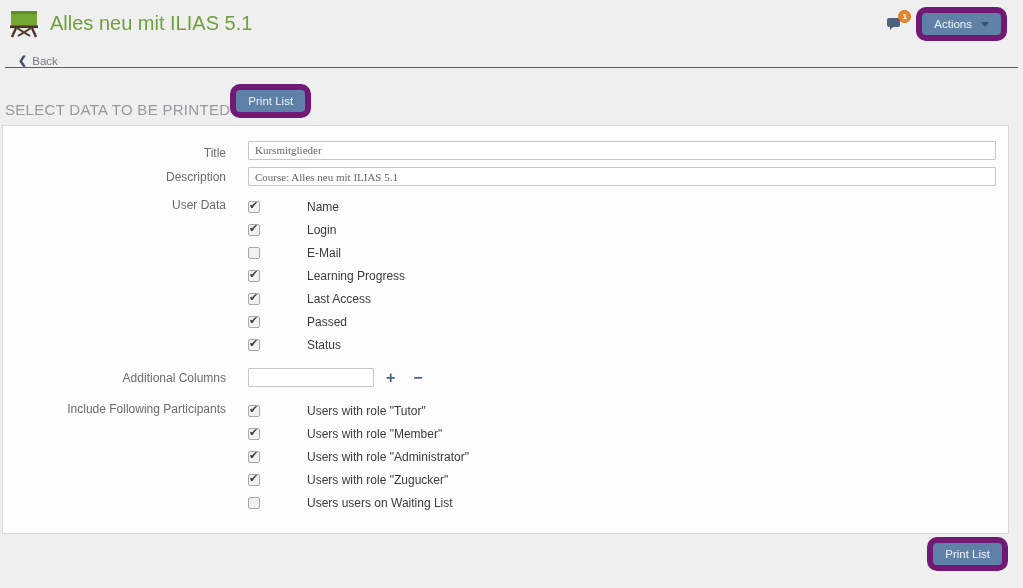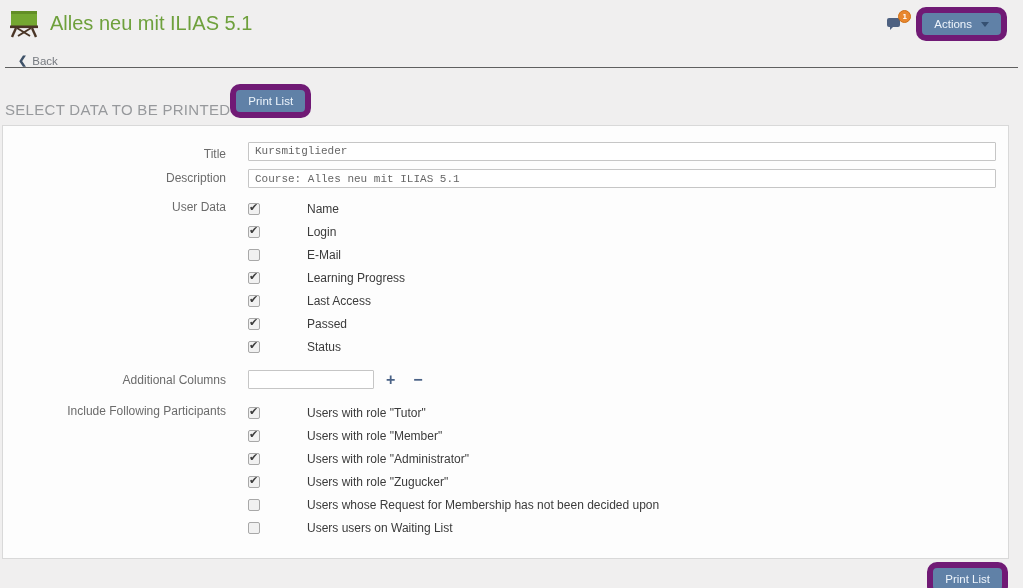--- a/index.html
+++ b/index.html
@@ -44,21 +44,21 @@
     padding:8px 12px 12px 0;
   }
   .frow { display:flex; margin-bottom:7px; }
   .frow > label {
     width:245px; flex:none; text-align:right; padding:3px 22px 0 0;
     font-size:12px; color:#6b6b6b;
   }
   .fctl { flex:1; min-width:0; }
   .txt {
     border:1px solid #c6c6c6; background:#fff; height:19px; width:100%;
-    font-size:11px; color:#666; padding:0 6px; font-family:Liberation Mono, monospace; border-radius:1px;
+    font-size:11px; color:#666; padding:0 6px; font-family:Liberation Serif, serif; border-radius:1px;
   }
   .txt.small { width:126px; }
   .fctl.inline { display:flex; align-items:center; gap:6px; }
   .iconbtn {
     background:none; border:none; color:#4a6286; font-size:16px; font-weight:700;
     padding:0 6px; cursor:pointer; line-height:1; font-family:inherit;
   }
   .f-title { margin-top:6px;align-items:flex-end; }
   .f-userdata { margin-top:9px; }
   .f-addcols { margin-top:12px; }
@@ -199,24 +199,20 @@
   <div class="cb-row">
     <span class="cb checked"></span>
     <span class="cb-label">Users with role "Administrator"</span>
   </div>
 
   <div class="cb-row">
     <span class="cb checked"></span>
     <span class="cb-label">Users with role "Zugucker"</span>
   </div>
 
-  <div class="cb-row">
-    <span class="cb"></span>
-    <span class="cb-label">Users whose Request for Membership has not been decided upon</span>
-  </div>
 
   <div class="cb-row">
     <span class="cb"></span>
     <span class="cb-label">Users users on Waiting List</span>
   </div>
 </div>
     </div>
 
   </div>
 

